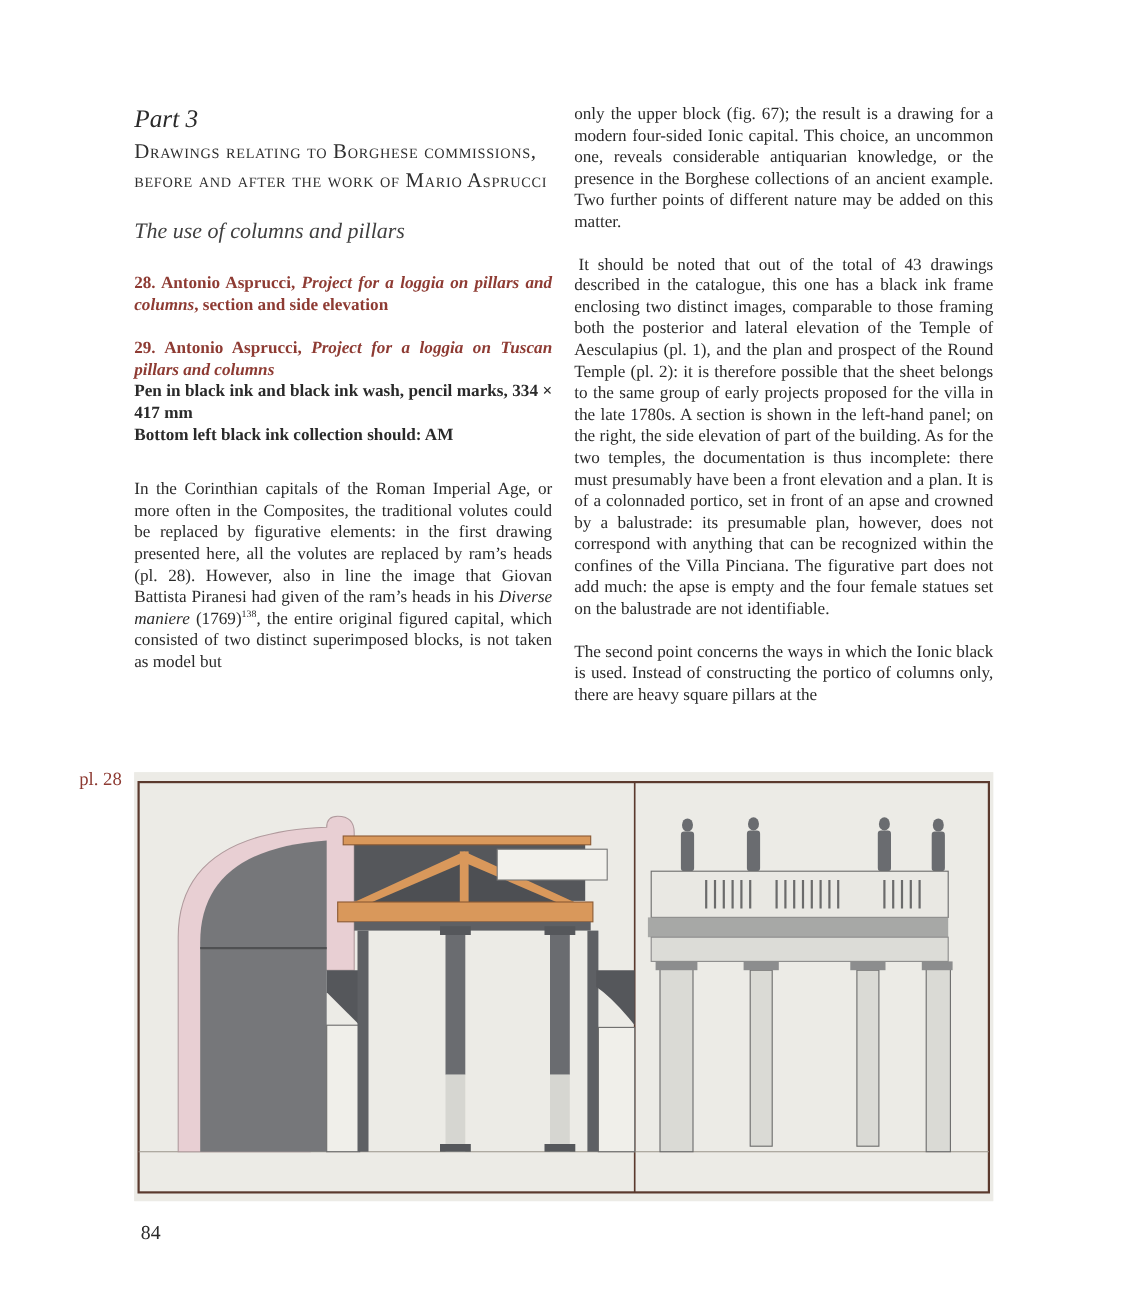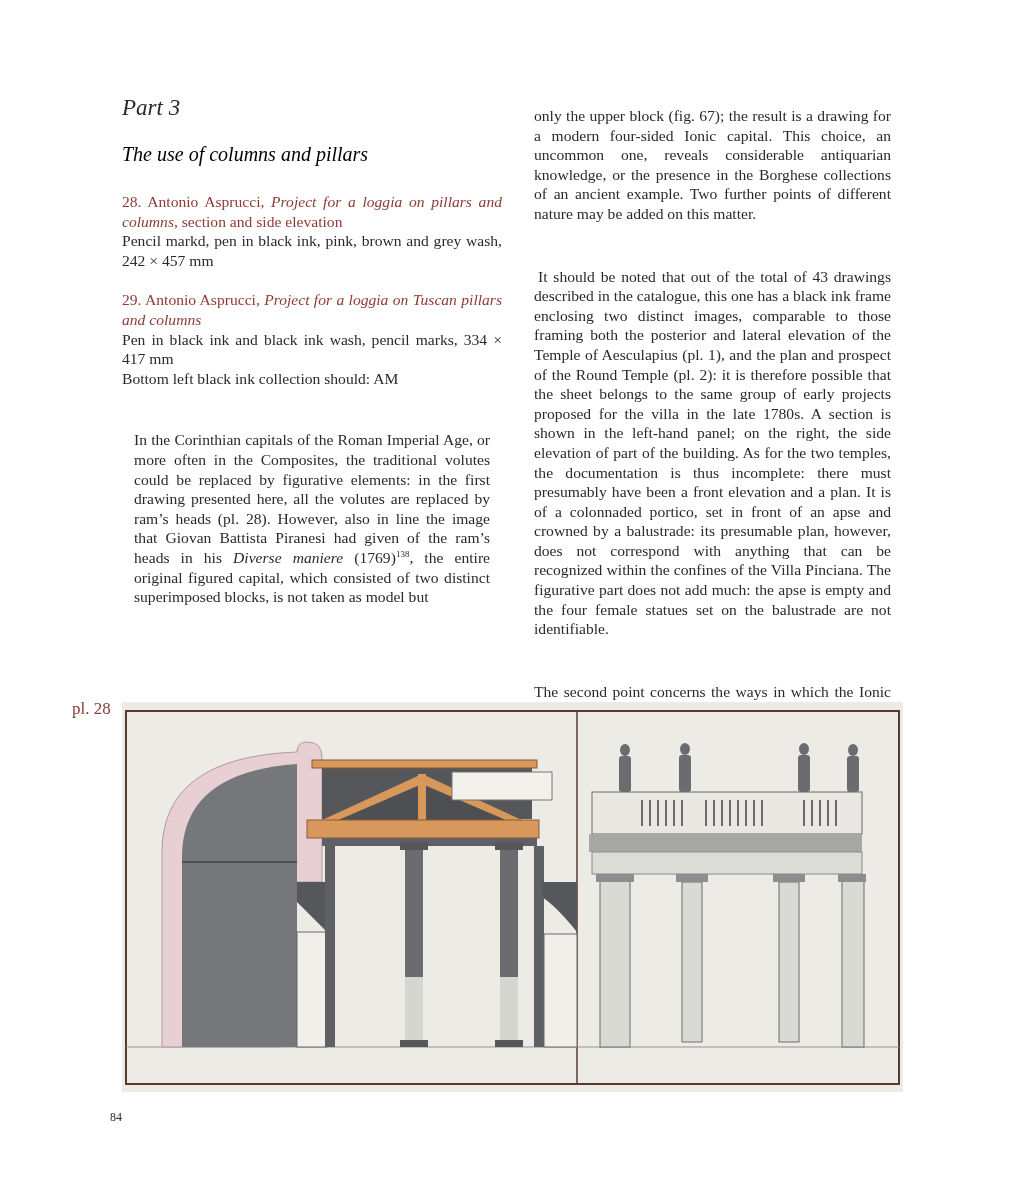--- a/index.html
+++ b/index.html
@@ -4,47 +4,47 @@
 <style>
   html, body { margin: 0; padding: 0; background: #ffffff; }
   body { width: 1024px; height: 1191px; position: relative; overflow: hidden;
          font-family: "Liberation Serif", "DejaVu Serif", serif; color: #2a2a2a; }
   .col { position: absolute; font-size: 15.6px; line-height: 19.6px; }
   .left { left: 122px; top: 94px; width: 380px; }
   .right { left: 522px; top: 94px; width: 381px; }
   .justify { text-align: justify; text-align-last: auto; }
   .part { font-size: 23px; line-height: 28px; color: #2a2a2a; margin: 0 0 4px 0; font-style: italic; }
   .heading { font-size: 19px; line-height: 26px; font-variant: small-caps; letter-spacing: 0.6px; margin: 0; color: #2f2f2f; }
-  .subhead { font-style: italic; font-size: 20px; line-height: 24px; margin: 20px 0 0 0; color: #000000; }
-  .entry { margin: 0; }
+  .subhead { font-style: italic; font-size: 20px; line-height: 24px; margin: 20px 0 0 0; color: #404040; }
+  .entry { margin: 0; font-weight: bold; }
   .entry-title { color: #8e3b33; }
   .gap1 { height: 26px; }
   .gap2 { height: 20px; }
   .gap3 { height: 30px; }
-  p { margin: 12px; }
+  p { margin: 0; }
   .indent { text-indent: 4px; }
   sup { font-size: 9px; line-height: 0; vertical-align: 6px; }
   .pl-label { position: absolute; left: 72px; top: 699px; color: #8e3b33; font-size: 17px; }
-  .page-num { position: absolute; left: 110px; top: 1110px; font-size: 12px; color: #2a2a2a; }
+  .page-num { position: absolute; left: 128px; top: 1110px; font-size: 18px; color: #2a2a2a; }
   .plate { position: absolute; left: 122px; top: 702px; width: 781px; height: 390px;
            background: #ecebe6; }
   .plate svg { display: block; }
 </style>
 </head>
 <body>
 
 <div class="col left">
   <div class="part">Part 3</div>
+  <div class="heading">Drawings relating to Borghese commissions, before and after the work of Mario Asprucci</div>
   <div class="subhead">The use of columns and pillars</div>
 
   <div class="gap1"></div>
 
   <div class="entry justify">
     <span class="entry-title">28. Antonio Asprucci, </span><i class="entry-title">Project for a loggia on pillars and columns</i><span class="entry-title">, section and side elevation</span>
-    <div>Pencil markd, pen in black ink, pink, brown and grey wash, 242 × 457 mm</div>
   </div>
 
   <div class="gap2"></div>
 
   <div class="entry justify">
     <span class="entry-title">29. Antonio Asprucci, </span><i class="entry-title">Project for a loggia on Tuscan pillars and columns</i>
     <div>Pen in black ink and black ink wash, pencil marks, 334 × 417 mm</div>
     <div>Bottom left black ink collection should: AM</div>
   </div>
 

